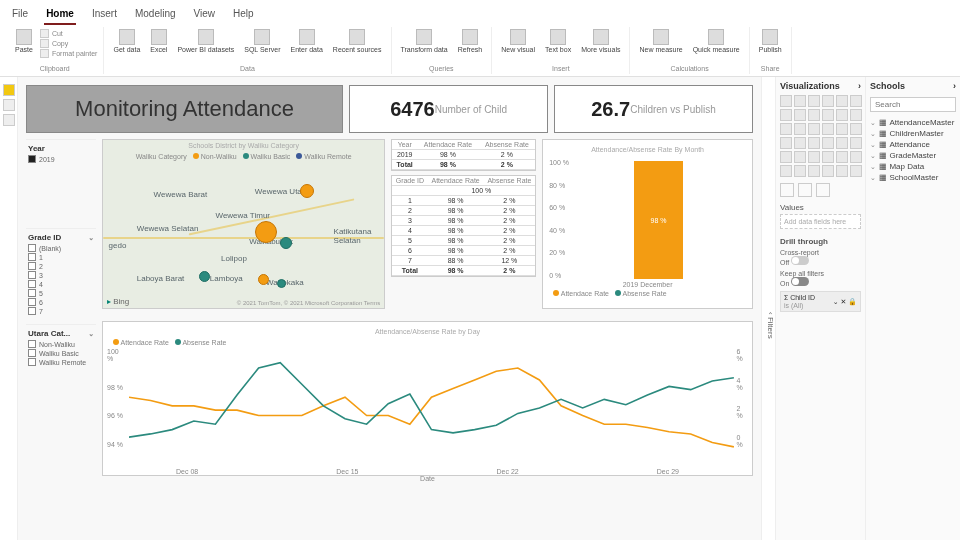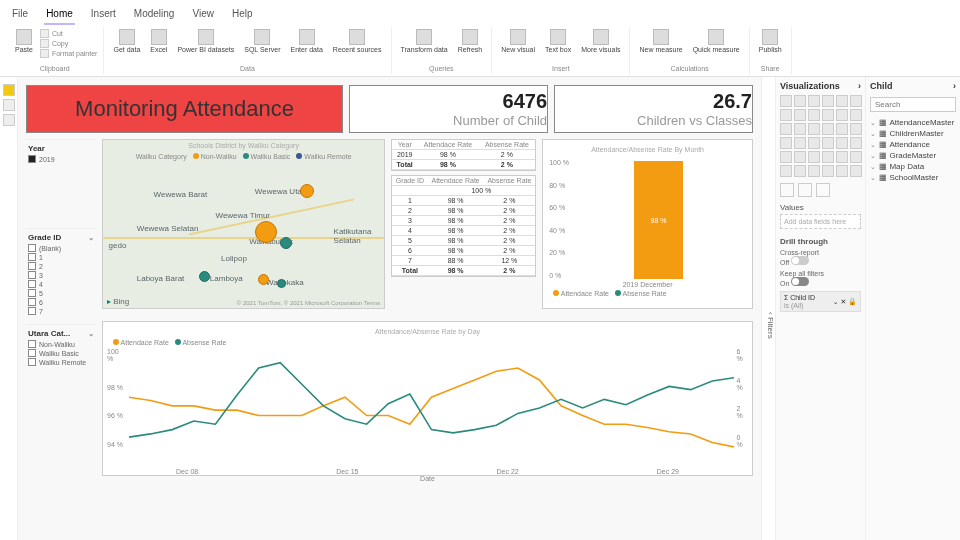--- a/index.html
+++ b/index.html
@@ -1,37 +1,37 @@
 <!DOCTYPE html>
 <html><head>
 <meta charset="utf-8">
 <style>
 *{margin:0;padding:0;box-sizing:border-box;font-family:"Segoe UI",Arial,sans-serif}
 body{width:960px;height:540px;background:#f8f8f8;overflow:hidden;font-size:10px;color:#333}
 .top-tabs{display:flex;padding:4px 10px 0;gap:14px;background:#fff}
 .top-tabs span{font-size:10px;padding:4px 2px;color:#555;cursor:pointer}
-.top-tabs .active{color:#000;border-bottom:2px solid #c4b5fd;font-weight:400}
+.top-tabs .active{color:#000;border-bottom:2px solid #7f1d1d;font-weight:700}
 .ribbon{display:flex;background:#fff;border-bottom:1px solid #e0e0e0;padding:2px 6px 2px 6px;height:52px}
 .rib-grp{display:flex;flex-direction:column;align-items:center;border-right:1px solid #eee;padding:0 6px}
 .rib-row{display:flex;gap:4px;align-items:flex-start;height:38px}
 .rib-item{display:flex;flex-direction:column;align-items:center;gap:1px;color:#444;font-size:7px;padding:2px 3px}
 .rib-item .ico{width:16px;height:16px;background:#ddd;border:1px solid #bbb}
 .rib-lbl{font-size:7px;color:#888}
 .small-items{display:flex;flex-direction:column;gap:1px;font-size:7px;color:#888;padding-top:2px}
 .si{display:flex;align-items:center;gap:3px}
 .si .sic{width:9px;height:9px;background:#eee;border:1px solid #ccc}
 .main{display:flex;height:488px}
 .leftnav{width:18px;background:#fff;border-right:1px solid #eee;padding-top:4px}
 .leftnav div{width:12px;height:12px;margin:3px auto;background:#eee;border:1px solid #ccc}
 .canvas{flex:1;padding:8px;overflow:hidden}
 .cards{display:flex;gap:6px;margin-bottom:6px}
-.title-card{flex:1.6;border:1px solid #888;background:#ef4444;display:flex;align-items:center;justify-content:center;height:48px;font-size:22px;font-weight:300}
-.kpi{border:1px solid #888;background:#fff;height:48px;flex:1;display:flex;flex-direction:column;align-items:flex-end;justify-content:center}
+.title-card{flex:1.6;border:1px solid #888;background:#a3a3a3;display:flex;align-items:center;justify-content:center;height:48px;font-size:22px;font-weight:300}
+.kpi{border:1px solid #888;background:#fff;height:48px;flex:1;display:flex;align-items:center;justify-content:center}
 .kpi .v{font-size:20px;font-weight:600;color:#222}
-.kpi .l{font-size:13px;color:#999}
+.kpi .l{font-size:10px;color:#999}
 .row2{display:flex;gap:6px;height:170px}
 .slicers{width:70px;display:flex;flex-direction:column;gap:6px}
 .sl{border-top:1px solid #eee;padding:2px}
 .sl-title{font-size:8px;font-weight:600;margin:2px 0;display:flex;justify-content:space-between;align-items:center}
 .sl-item{display:flex;align-items:center;gap:3px;font-size:7px;color:#666;margin:1px 0}
 .chk{width:8px;height:8px;border:1px solid #888;background:#fff}
 .chk.on{background:#222}
 .viz{border:1px solid #ccc;background:#fff;position:relative}
 .viz-title{font-size:7px;color:#aaa;text-align:center;padding:2px}
 .map{flex:1.4;background:#e8ede3;position:relative;overflow:hidden}
@@ -199,21 +199,21 @@
 
   <div class="canvas">
     <div class="cards">
       <div class="title-card">Monitoring Attendance</div>
       <div class="kpi">
           <div class="v">6476</div>
           <div class="l">Number of Child</div>
         </div>
       <div class="kpi">
           <div class="v">26.7</div>
-          <div class="l">Children vs Classes</div>
+          <div class="l">Children vs Publish</div>
         </div>
     </div>
 
     <div style="display:flex;gap:6px">
       <div class="slicers">
         <div class="sl">
           <div class="sl-title">Year</div>
           <div id="sl-year">
               <div class="sl-item">
                 <span class="chk on"></span>
@@ -522,21 +522,21 @@
       <div><span>On</span> <span class="toggle" style="background:#888"></span></div>
     </div>
     <div class="chip">
       <div><span style="font-family:monospace">Σ</span> <span>Child ID</span><br><span style="color:#999">is (All)</span></div>
       <div><span>⌄</span> <span>✕</span> <span>🔒</span></div>
     </div>
   </div>
 
   <div class="fieldspane">
     <div class="pane-h">
-        <span>Child</span>
+        <span>Schools</span>
         <span>›</span>
       </div>
     <input class="search" placeholder="Search" style="">
     <div id="fieldlist">
         <div class="fld">
           <span class="caret">⌄</span>
           <span>▦</span>
           <span>AttendanceMaster</span>
         </div>
         <div class="fld">

